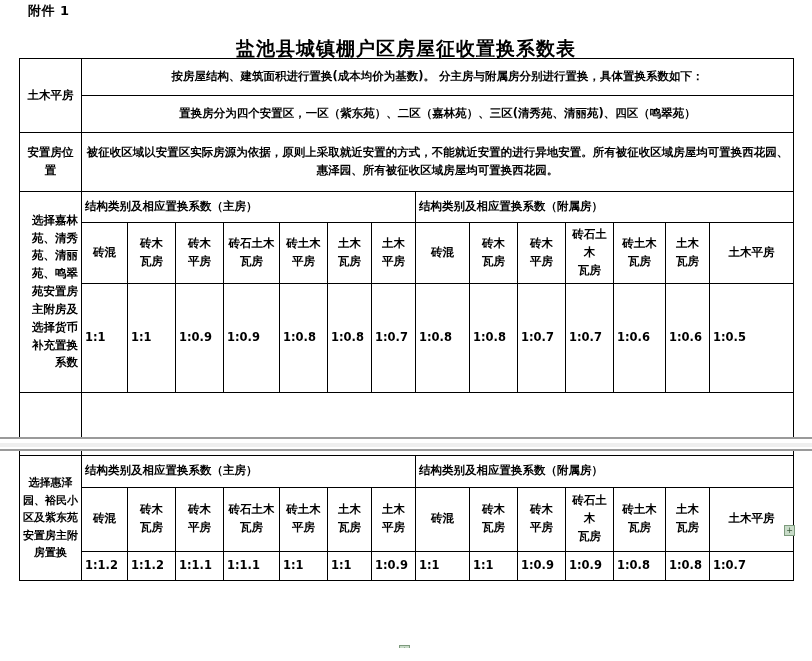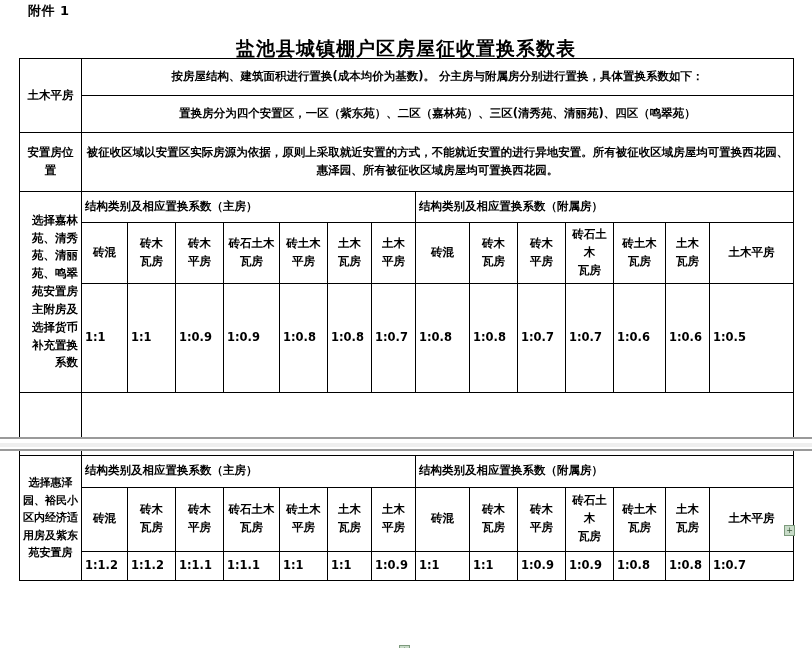--- a/index.html
+++ b/index.html
@@ -216,21 +216,21 @@
       <td class="ratio">1:0.6</td>
       <td class="ratio">1:0.5</td>
     </tr>
 
     <tr class="blankrow">
       <td style="height:58px;border-top:none"></td>
       <td colspan="14" style="border-top:none"></td>
     </tr>
 
     <tr>
-      <td rowspan="3" class="cell-label" style="height:120px;font-size:11px;line-height:1.6">选择惠泽园、裕民小区内经济适用房及紫东苑安置房</td>
+      <td rowspan="3" class="cell-label" style="height:120px;font-size:11px;line-height:1.6">选择惠泽园、裕民小区及紫东苑安置房主附房置换</td>
       <td colspan="7" class="hdr" style="height:24px">结构类别及相应置换系数（主房）</td>
       <td colspan="7" class="hdr">结构类别及相应置换系数（附属房）</td>
     </tr>
     <tr>
       <td class="stype" style="height:52px">砖混</td>
       <td class="stype">砖木<br>瓦房</td>
       <td class="stype">砖木<br>平房</td>
       <td class="stype">砖石土木<br>瓦房</td>
       <td class="stype">砖土木<br>平房</td>
       <td class="stype">土木<br>瓦房</td>

